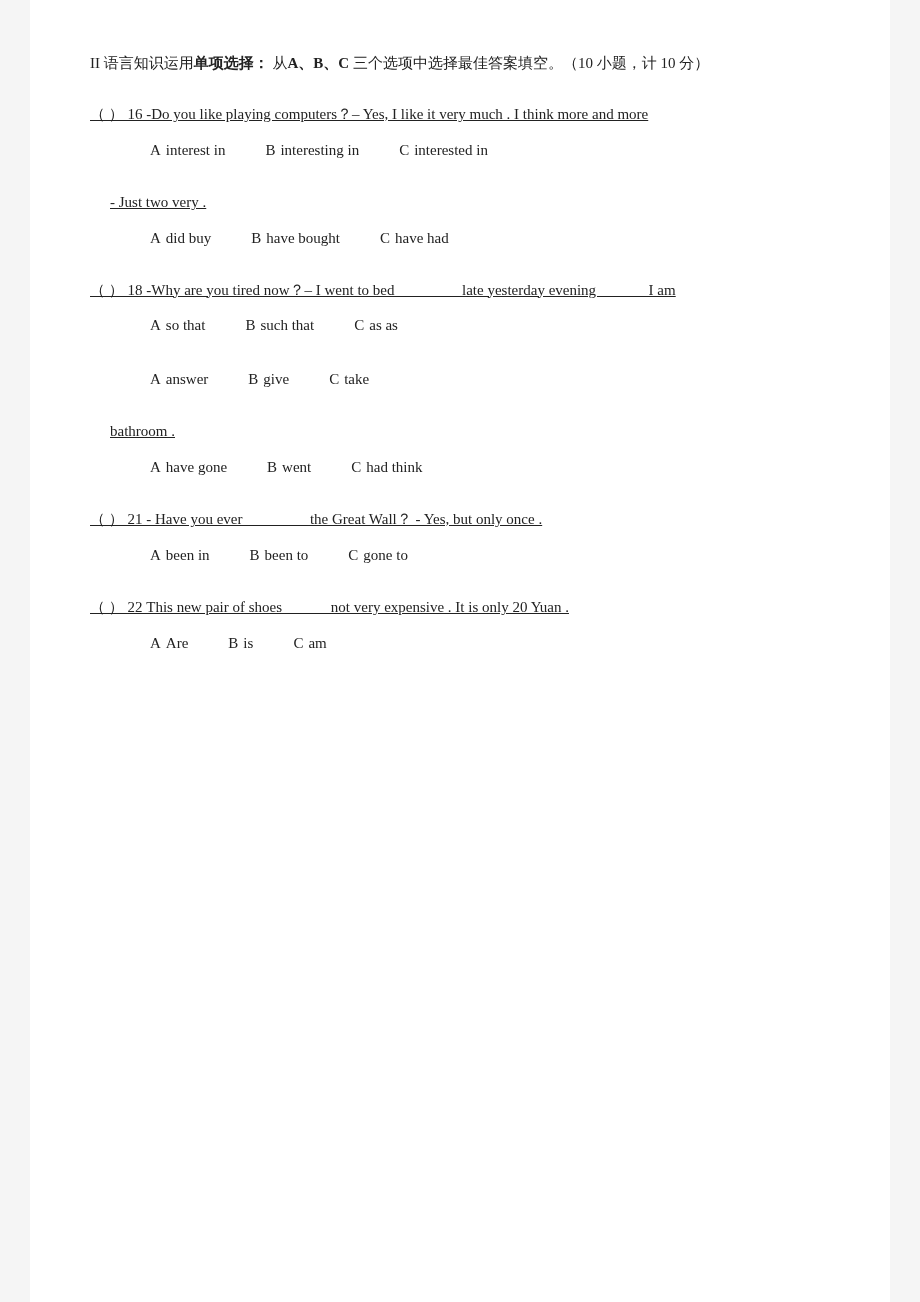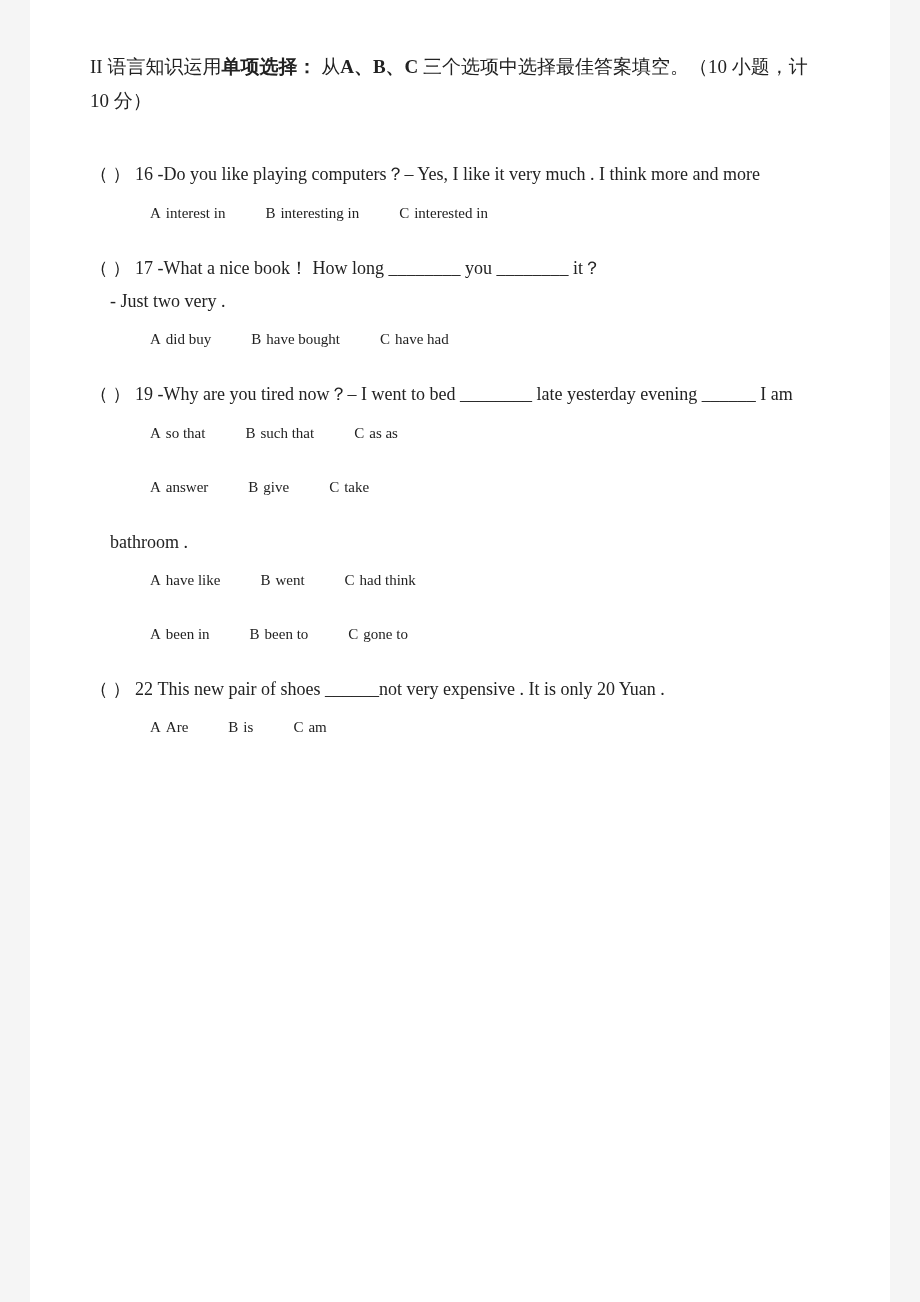--- a/index.html
+++ b/index.html
@@ -16,34 +16,35 @@
       min-height: 1302px;
     }
     .page {
       background: #fff;
       width: 860px;
       margin: 0 auto;
       padding: 50px 60px 60px 60px;
       min-height: 1302px;
     }
     .section-header {
-      font-size: 19px;
+      font-size: 15px;
       line-height: 1.8;
-      margin-bottom: 40px;
+      margin-bottom: 24px;
     }
     .section-header .bold {
       font-weight: bold;
     }
     .question-block {
       margin-bottom: 24px;
     }
     .question-text {
-      font-size: 18px;
+      font-size: 15px;
       line-height: 1.85;
       margin-bottom: 4px;
+      text-decoration: underline;
     }
     .question-text .sub-line {
       display: block;
       padding-left: 20px;
     }
     .options-row {
       display: flex;
       flex-direction: row;
       align-items: baseline;
       padding-left: 60px;
@@ -80,38 +81,38 @@
       <span>B</span>
       <span>interesting in</span>
     </div>
           <div class="option">
       <span>C</span>
       <span>interested in</span>
     </div>
         </div>
       </div>
       <div class="question-block">
-        <div class="question-text"><span>（ ） 17  -What a nice book！ How long ________ you ________ it？</span><span class="sub-line">- Just two very .</span></div>
+        <div class="question-text"><span class="sub-line">- Just two very .</span></div>
         <div class="options-row">
           <div class="option">
       <span>A</span>
       <span>did  buy</span>
     </div>
           <div class="option">
       <span>B</span>
       <span>have  bought</span>
     </div>
           <div class="option">
       <span>C</span>
       <span>have   had</span>
     </div>
         </div>
       </div>
       <div class="question-block">
-        <div class="question-text"><span>（ ） 19  -Why are you tired now？– I went to bed ________ late yesterday evening ______ I am</span></div>
+        <div class="question-text"><span>（ ） 18  -Why are you tired now？– I went to bed ________ late yesterday evening ______ I am</span></div>
         <div class="options-row">
           <div class="option">
       <span>A</span>
       <span>so   that</span>
     </div>
           <div class="option">
       <span>B</span>
       <span>such  that</span>
     </div>
           <div class="option">
@@ -134,33 +135,34 @@
       <span>C</span>
       <span>take</span>
     </div>
         </div>
       </div>
       <div class="question-block">
         <div class="question-text"><span class="sub-line">bathroom .</span></div>
         <div class="options-row">
           <div class="option">
       <span>A</span>
-      <span>have like</span>
+      <span>have gone</span>
     </div>
           <div class="option">
       <span>B</span>
       <span>went</span>
     </div>
           <div class="option">
       <span>C</span>
       <span>had think</span>
     </div>
         </div>
       </div>
       <div class="question-block">
+        <div class="question-text"><span>（ ） 21  - Have you ever ________ the Great Wall？   - Yes, but only once .</span></div>
         <div class="options-row">
           <div class="option">
       <span>A</span>
       <span>been in</span>
     </div>
           <div class="option">
       <span>B</span>
       <span>been to</span>
     </div>
           <div class="option">

